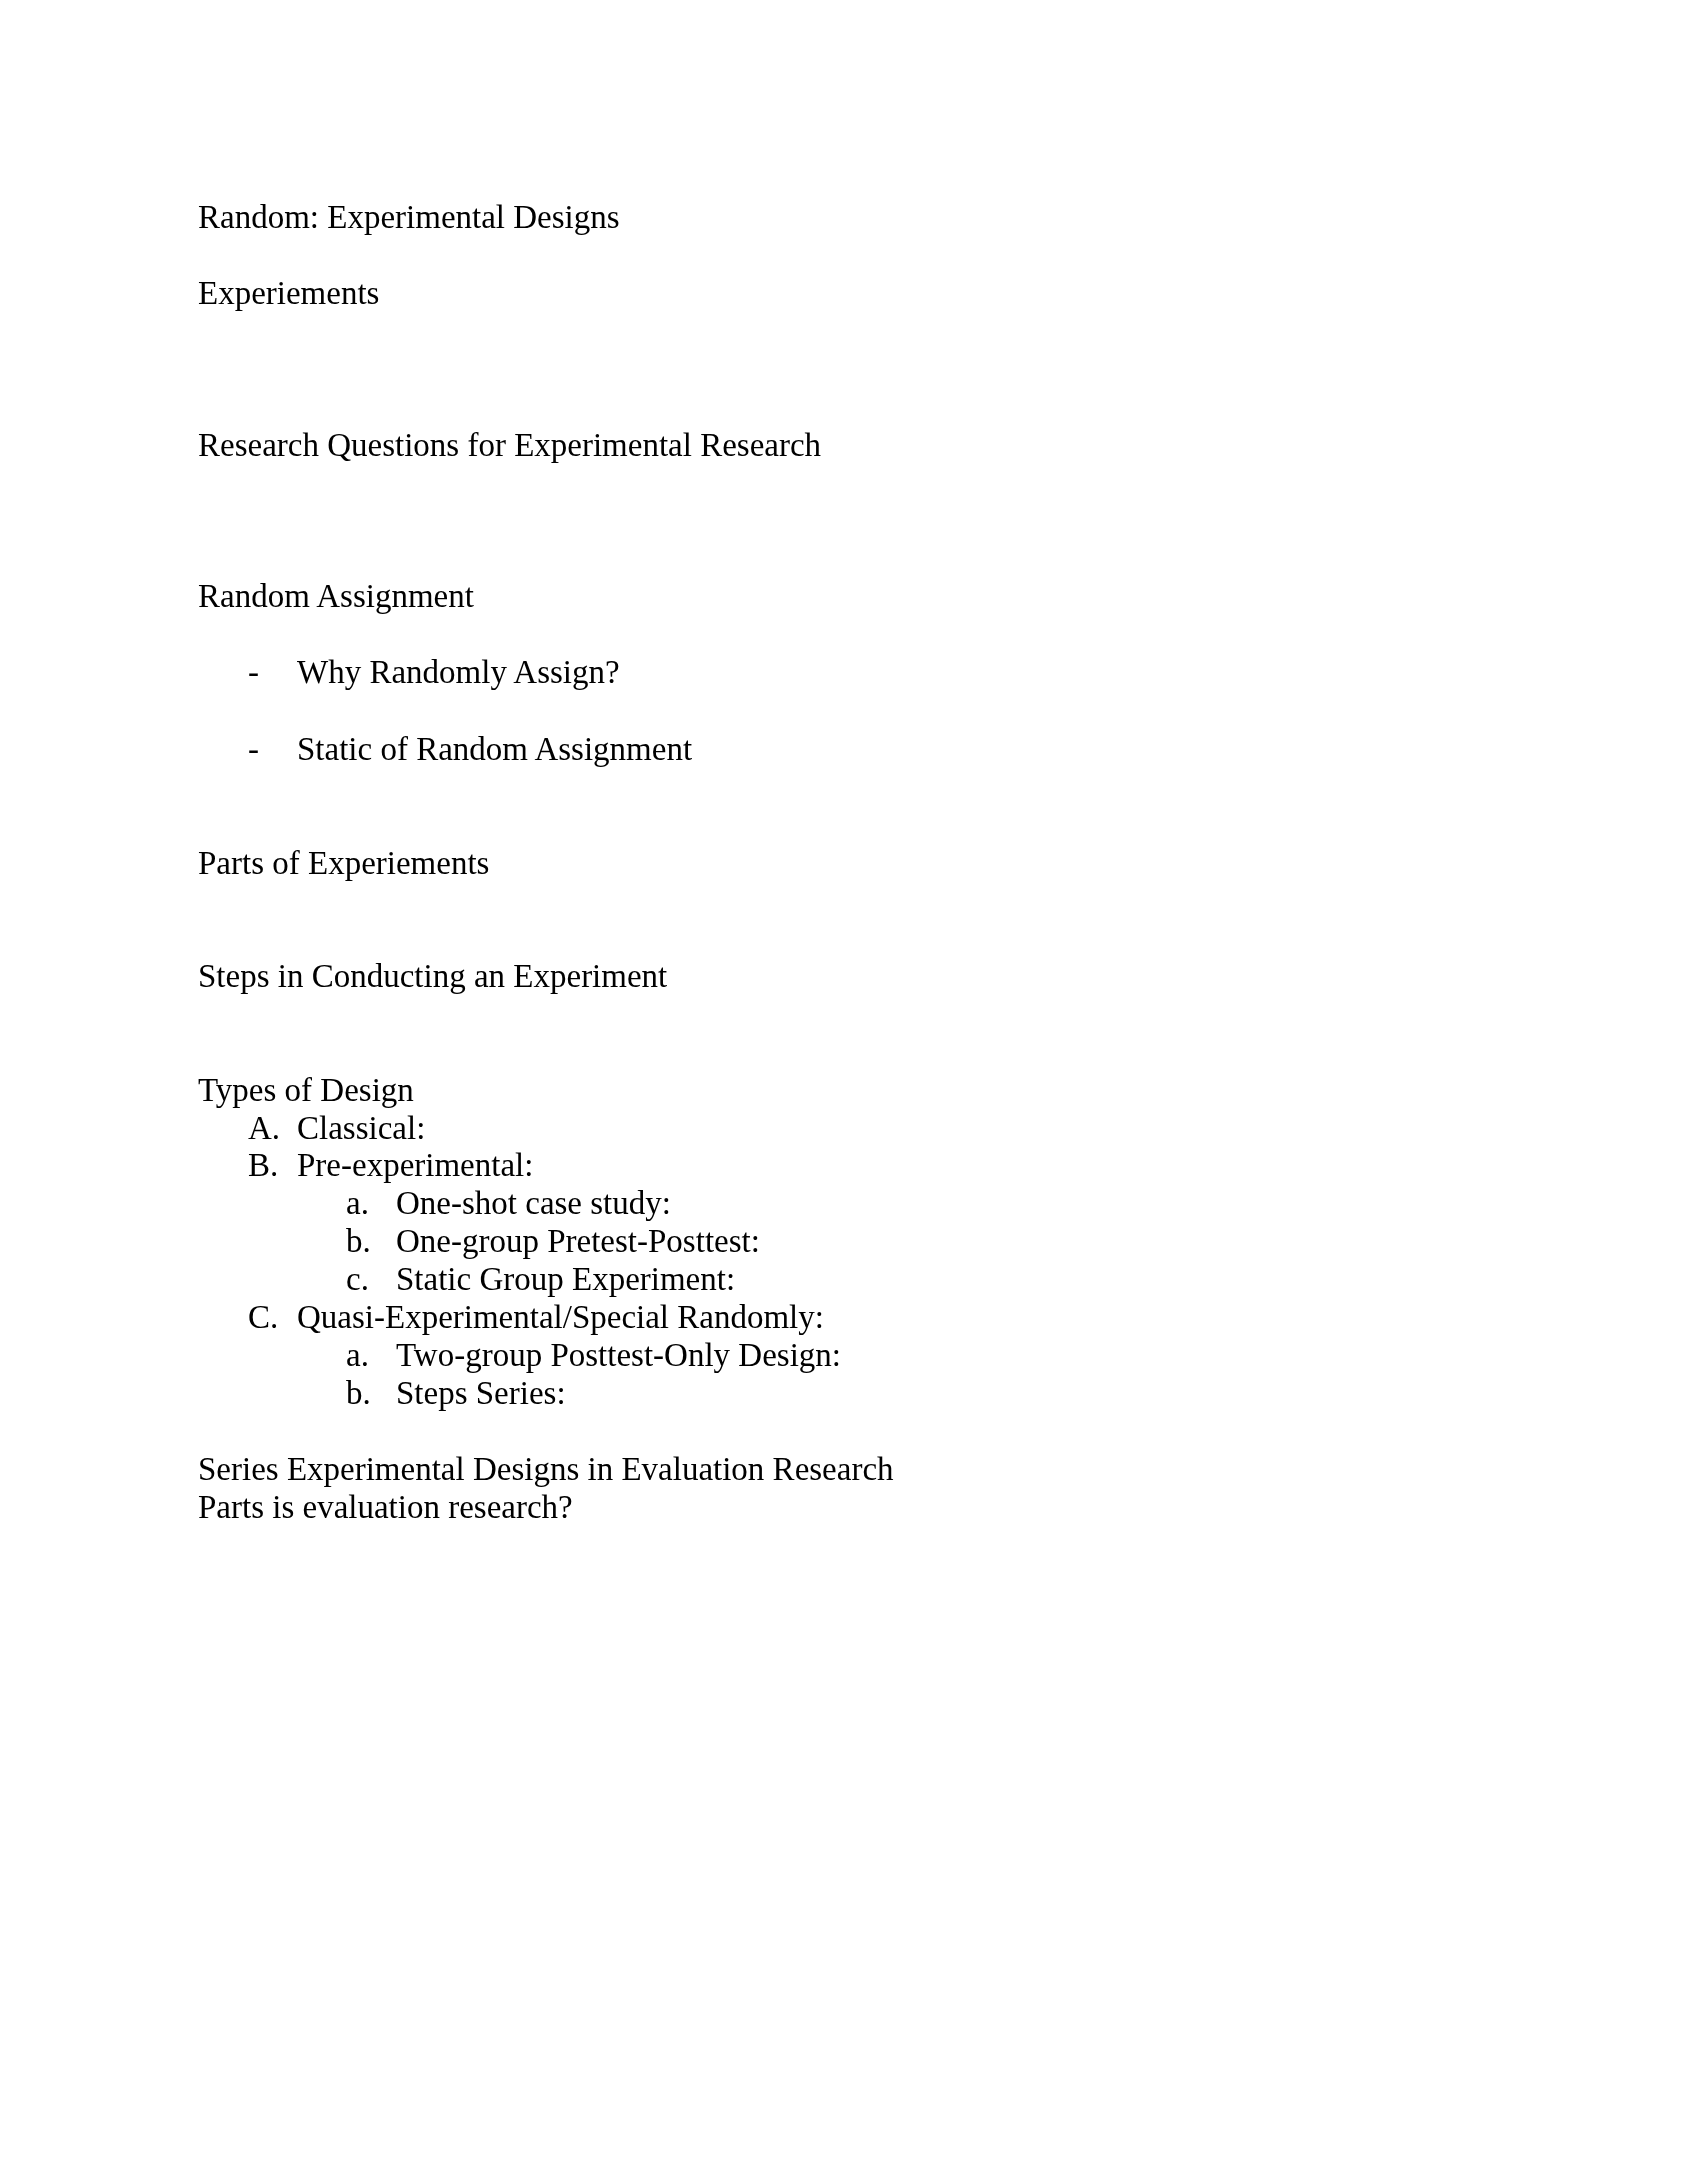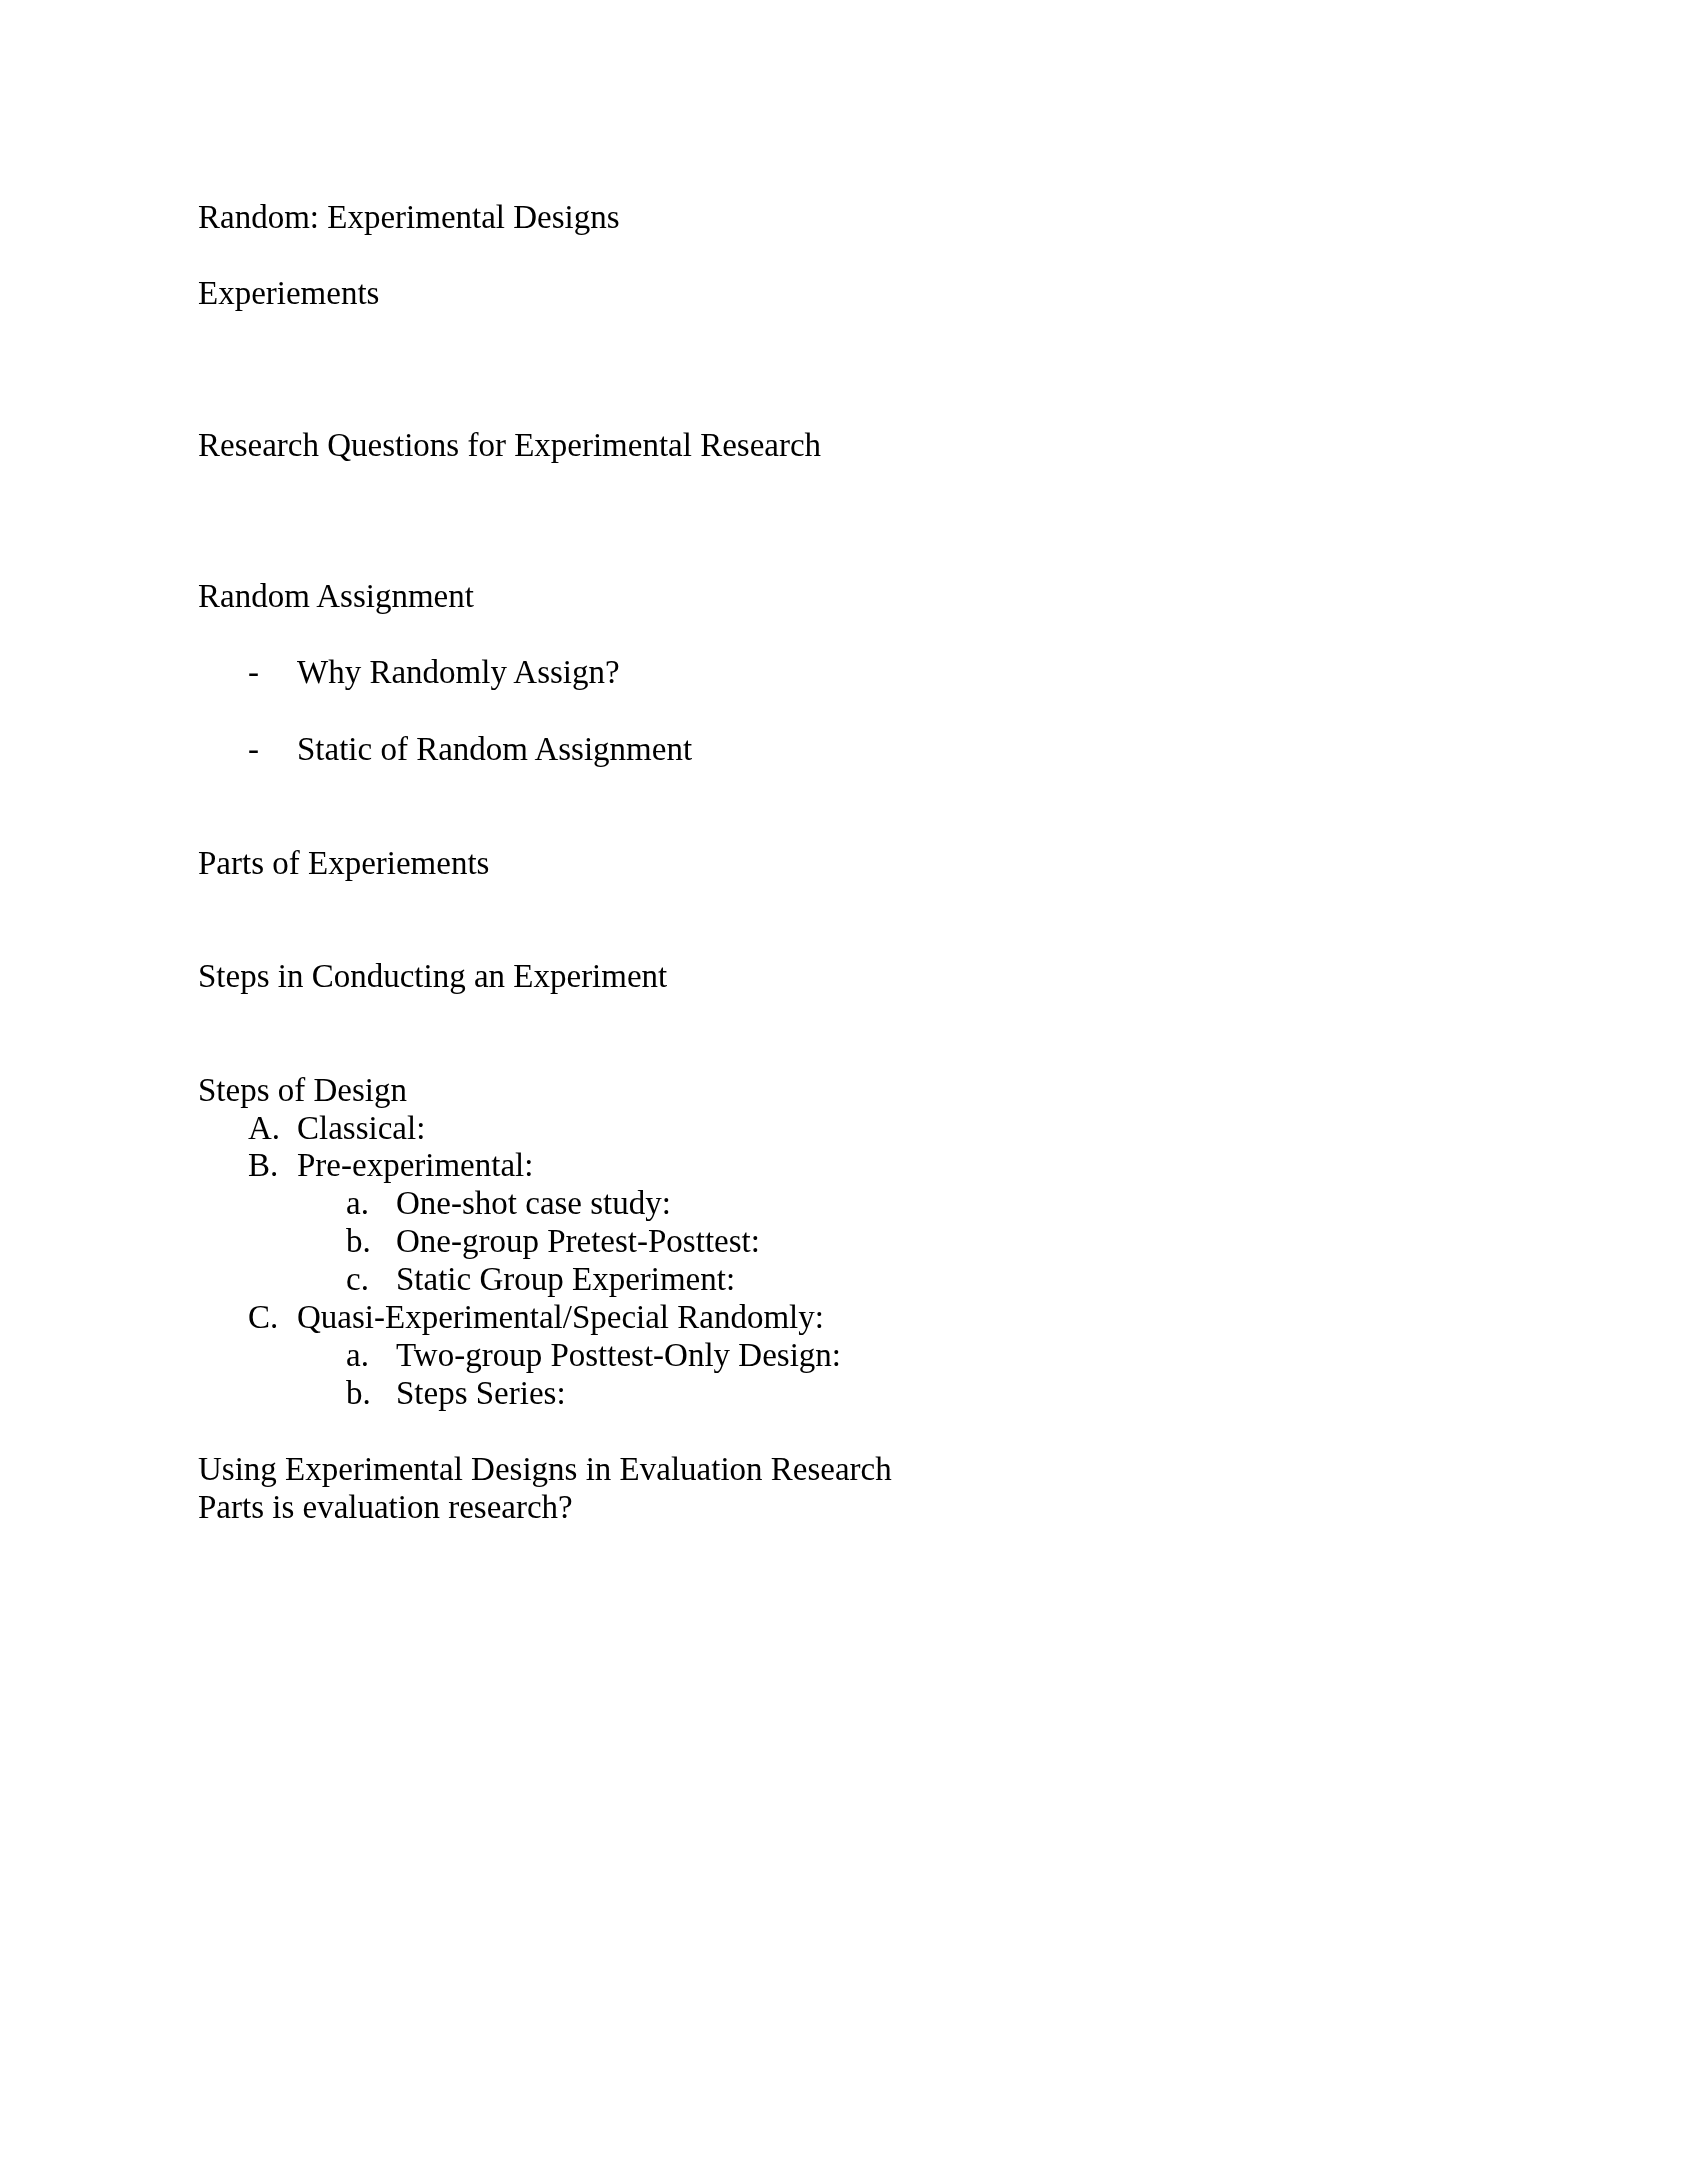--- a/index.html
+++ b/index.html
@@ -18,21 +18,21 @@
   <div class="line" style="left:198px;top:577px">Random Assignment</div>
 
   <div class="marker" style="left:248px;top:653px">-</div>
   <div class="line" style="left:297px;top:653px">Why Randomly Assign?</div>
   <div class="marker" style="left:248px;top:730px">-</div>
   <div class="line" style="left:297px;top:730px">Static of Random Assignment</div>
 
   <div class="line" style="left:198px;top:844px">Parts of Experiements</div>
   <div class="line" style="left:198px;top:957px">Steps in Conducting an Experiment</div>
 
-  <div class="line" style="left:198px;top:1071px">Steps of Design</div>
+  <div class="line" style="left:198px;top:1071px">Types of Design</div>
 
   <div class="marker" style="left:248px;top:1109px">A.</div>
   <div class="line" style="left:297px;top:1109px">Classical:</div>
 
   <div class="marker" style="left:248px;top:1146px">B.</div>
   <div class="line" style="left:297px;top:1146px">Pre-experimental:</div>
 
   <div class="marker" style="left:346px;top:1184px">a.</div>
   <div class="line" style="left:396px;top:1184px">One-shot case study:</div>
   <div class="marker" style="left:346px;top:1222px">b.</div>
@@ -41,16 +41,16 @@
   <div class="line" style="left:396px;top:1260px">Static Group Experiment:</div>
 
   <div class="marker" style="left:248px;top:1298px">C.</div>
   <div class="line" style="left:297px;top:1298px">Quasi-Experimental/Special Randomly:</div>
 
   <div class="marker" style="left:346px;top:1336px">a.</div>
   <div class="line" style="left:396px;top:1336px">Two-group Posttest-Only Design:</div>
   <div class="marker" style="left:346px;top:1374px">b.</div>
   <div class="line" style="left:396px;top:1374px">Steps Series:</div>
 
-  <div class="line" style="left:198px;top:1450px">Using Experimental Designs in Evaluation Research</div>
+  <div class="line" style="left:198px;top:1450px">Series Experimental Designs in Evaluation Research</div>
   <div class="line" style="left:198px;top:1488px">Parts is evaluation research?</div>
 </div>
 
 
 </body></html>

